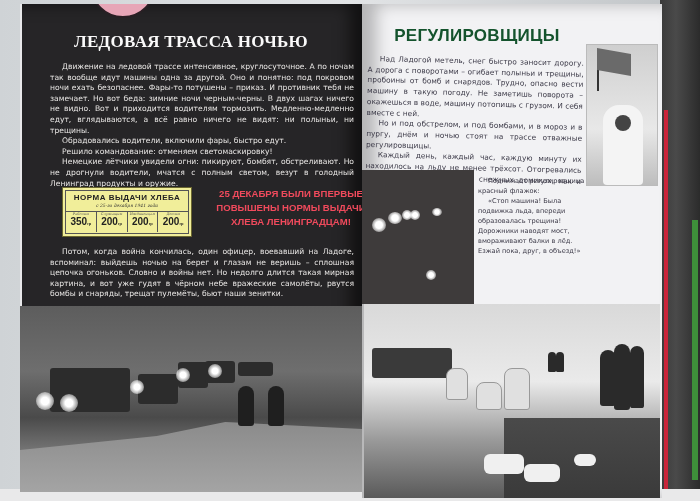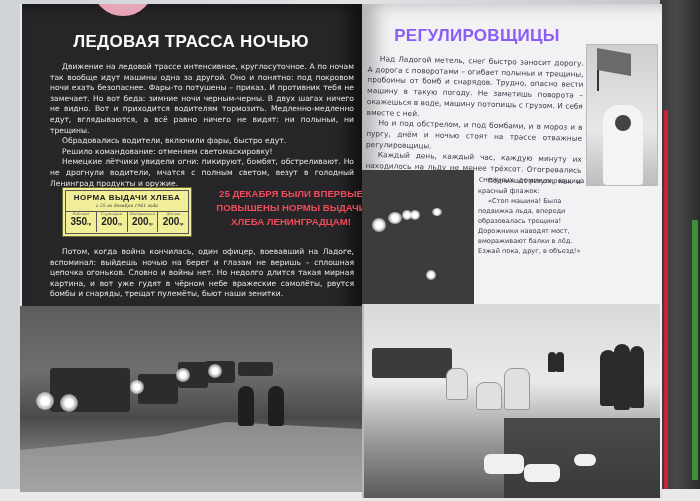--- a/index.html
+++ b/index.html
@@ -13,21 +13,21 @@
   .right-edge .green-band { position:absolute; right:2px; top:220px; width:6px; height:260px; background:#3e8f3a; }
 
   
   .page-left { position: absolute; left: 20px; top: 4px; width: 342px; height: 488px; background: #262527; overflow: hidden;
                box-shadow: inset -12px 0 16px rgba(0,0,0,.55); }
   .page-left .edge { position:absolute; left:-6px; top:0; width:8px; height:100%; background:#e8e8ea; }
   .pig { position: absolute; left: 70px; top: -22px; width: 66px; height: 36px; background: #e7a6b7; border-radius: 0 0 36px 36px;
          border: 2px solid #2a1f24; }
 
   .title-left { position: absolute; left: 0; width: 100%; top: 28px; text-align: center; color: #fafafa;
-                font-family: Liberation Sans, sans-serif; font-weight: bold; font-size: 17px; letter-spacing: .3px; }
+                font-family: Liberation Serif, serif; font-weight: bold; font-size: 17px; letter-spacing: .3px; }
   .body-left { position: absolute; left: 30px; top: 58px; width: 304px; color: #e8e6e4;
                font-family: "DejaVu Sans", sans-serif; font-size: 7.6px; line-height: 10.6px; text-align: justify; }
   .body-left p { text-indent: 12px; }
 
   .bread-card { position: absolute; left: 42px; top: 183px; width: 130px; height: 50px; background: #f1ee9a;
                 border: 1px solid #6a6630; padding: 2px; }
   .bread-card .inner { border: 1px solid #555; height: 100%; }
   .bread-card .bc-title { text-align:center; font-family:"Liberation Sans",sans-serif; font-weight:bold; font-size:8px; color:#222; margin-top:2px; letter-spacing:.5px; }
   .bread-card .bc-date { text-align:center; font-family:"DejaVu Serif",serif; font-style:italic; font-size:4.5px; color:#333; margin-top:1px; }
   .bread-card .bc-cells { display:flex; border-top:1px solid #555; margin-top:3px; height:21px; }
@@ -47,21 +47,21 @@
   .photo-convoy { position: absolute; left: 0; top: 302px; width: 342px; height: 186px;
                   background: linear-gradient(180deg,#5d5d5d 0%,#6e6e6e 35%,#4a4a4a 60%,#7a7a7a 80%,#8a8a8a 100%); overflow:hidden; }
   .photo-convoy .truck { position:absolute; background:#2c2c2c; border-radius:3px; }
   .photo-convoy .light { position:absolute; width:14px; height:14px; border-radius:50%; background:radial-gradient(circle,#fff 30%,rgba(255,255,255,.6) 60%,rgba(255,255,255,0) 100%); }
   .photo-convoy .person { position:absolute; width:16px; height:40px; background:#1f1f1f; border-radius:8px 8px 3px 3px; }
   .photo-convoy .snow { position:absolute; left:0; right:0; bottom:0; height:70px; background:linear-gradient(180deg,#8b8b8b,#a4a4a4); clip-path: polygon(0 40%, 40% 20%, 60% 0, 100% 10%, 100% 100%, 0 100%); }
 
   
   .page-right { position: absolute; left: 362px; top: 4px; width: 300px; height: 494px; background: #f2f2f4; overflow: hidden;
                 box-shadow: inset 14px 0 16px rgba(0,0,0,.25); transform-origin: left top; }
-  .title-right { position: absolute; left: 30px; top: 22px; width: 170px; text-align:center; color: #8b5cf6;
+  .title-right { position: absolute; left: 30px; top: 22px; width: 170px; text-align:center; color: #14532d;
                  font-family: "Liberation Sans", sans-serif; font-weight: bold; font-size: 17px; letter-spacing: .3px; }
   .body-right { position: absolute; left: 6px; top: 50px; width: 216px; color: #3c3a48;
                 font-size: 7.4px; line-height: 10.7px; text-align: justify; transform: rotate(1.3deg); transform-origin: left top; }
   .body-right p { text-indent: 12px; }
 
   .photo-flag { position: absolute; left: 224px; top: 40px; width: 72px; height: 142px; background: linear-gradient(180deg,#cfcfcf,#e8e8e8 60%,#bdbdbd); border:1px solid #bbb; overflow:hidden; }
   .photo-flag .flag { position:absolute; left:10px; top:6px; width:34px; height:22px; background:#6a6a6a; transform:skewY(10deg); }
   .photo-flag .pole { position:absolute; left:10px; top:6px; width:2px; height:40px; background:#333; }
   .photo-flag .figure { position:absolute; left:16px; top:60px; width:40px; height:80px; background:#f4f4f4; border-radius:16px 16px 4px 4px; }
   .photo-flag .face { position:absolute; left:28px; top:70px; width:16px; height:16px; background:#444; border-radius:50%; }

